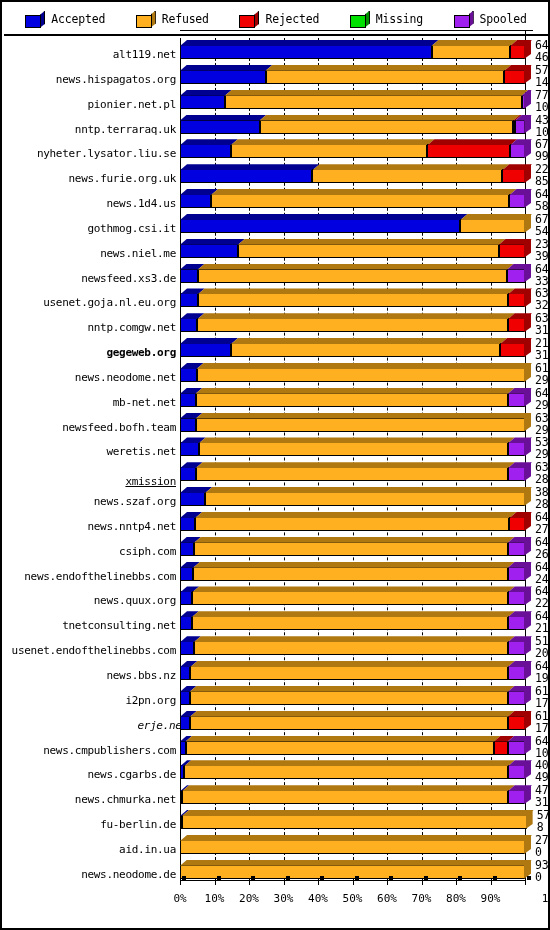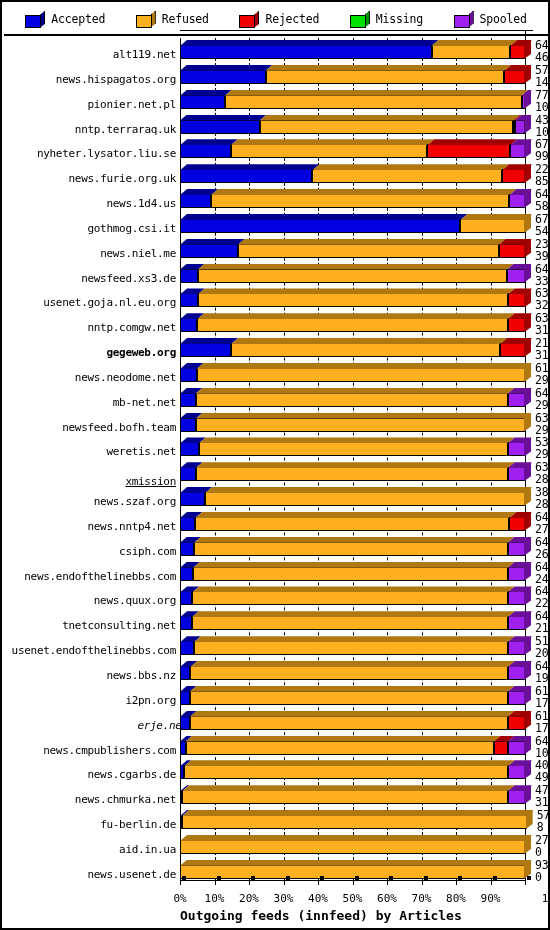--- a/index.html
+++ b/index.html
@@ -136,21 +136,21 @@
         <div class="ylabel" style="top: 584.32px; right: 372px;">tnetconsulting.net</div>
         <div class="ylabel" style="top: 609.16px; right: 372px;">usenet.endofthelinebbs.com</div>
         <div class="ylabel" style="top: 634px; right: 372px;">news.bbs.nz</div>
         <div class="ylabel" style="top: 658.84px; right: 372px;">i2pn.org</div>
         <div class="ylabel" style="top: 683.68px; right: 360px; font-style: italic;">erje.net</div>
         <div class="ylabel" style="top: 708.52px; right: 372px;">news.cmpublishers.com</div>
         <div class="ylabel" style="top: 733.36px; right: 372px;">news.cgarbs.de</div>
         <div class="ylabel" style="top: 758.2px; right: 372px;">news.chmurka.net</div>
         <div class="ylabel" style="top: 783.04px; right: 372px;">fu-berlin.de</div>
         <div class="ylabel" style="top: 807.88px; right: 372px;">aid.in.ua</div>
-        <div class="ylabel" style="top: 832.72px; right: 372px;">news.usenet.de</div>
+        <div class="ylabel" style="top: 832.72px; right: 372px;">news.neodome.de</div>
       </div>
     <div id="bars">
         <div class="row" style="top: 4px; width: 365px;">
           <div class="seg" style="left: 0px; width: 251.505px; background: rgb(0, 0, 224);"></div>
           <div class="segtop" style="left: 0px; width: 258.505px;">
             <i style="background: rgb(0, 0, 144); clip-path: polygon(7px 0px, 100% 0px, 251.505px 100%, 0px 100%); border: none;"></i>
           </div>
           <div class="seg" style="left: 251.505px; width: 78.66px; background: rgb(255, 176, 32);"></div>
           <div class="segtop" style="left: 251.505px; width: 85.66px;">
             <i style="background: rgb(176, 120, 16); clip-path: polygon(7px 0px, 100% 0px, 78.66px 100%, 0px 100%); border: none;"></i>
@@ -797,16 +797,15 @@
         <div class="tick" style="left: 452px;"></div>
         <div class="tickdot" style="left: 454px; top: 840px;"></div>
         <div class="xlab" style="left: 452px;">80%</div>
         <div class="tick" style="left: 486.5px;"></div>
         <div class="tickdot" style="left: 488.5px; top: 840px;"></div>
         <div class="xlab" style="left: 486.5px;">90%</div>
         <div class="tick" style="left: 521px;"></div>
         <div class="tickdot" style="left: 523px; top: 840px;"></div>
         <div class="xlab" style="left: 551px;">100%</div>
       </div>
-    <div id="xtitle">Outgoing feeds (innfeed) by Articles</div>
   </div>
 
 </div>
 
 </body></html>

